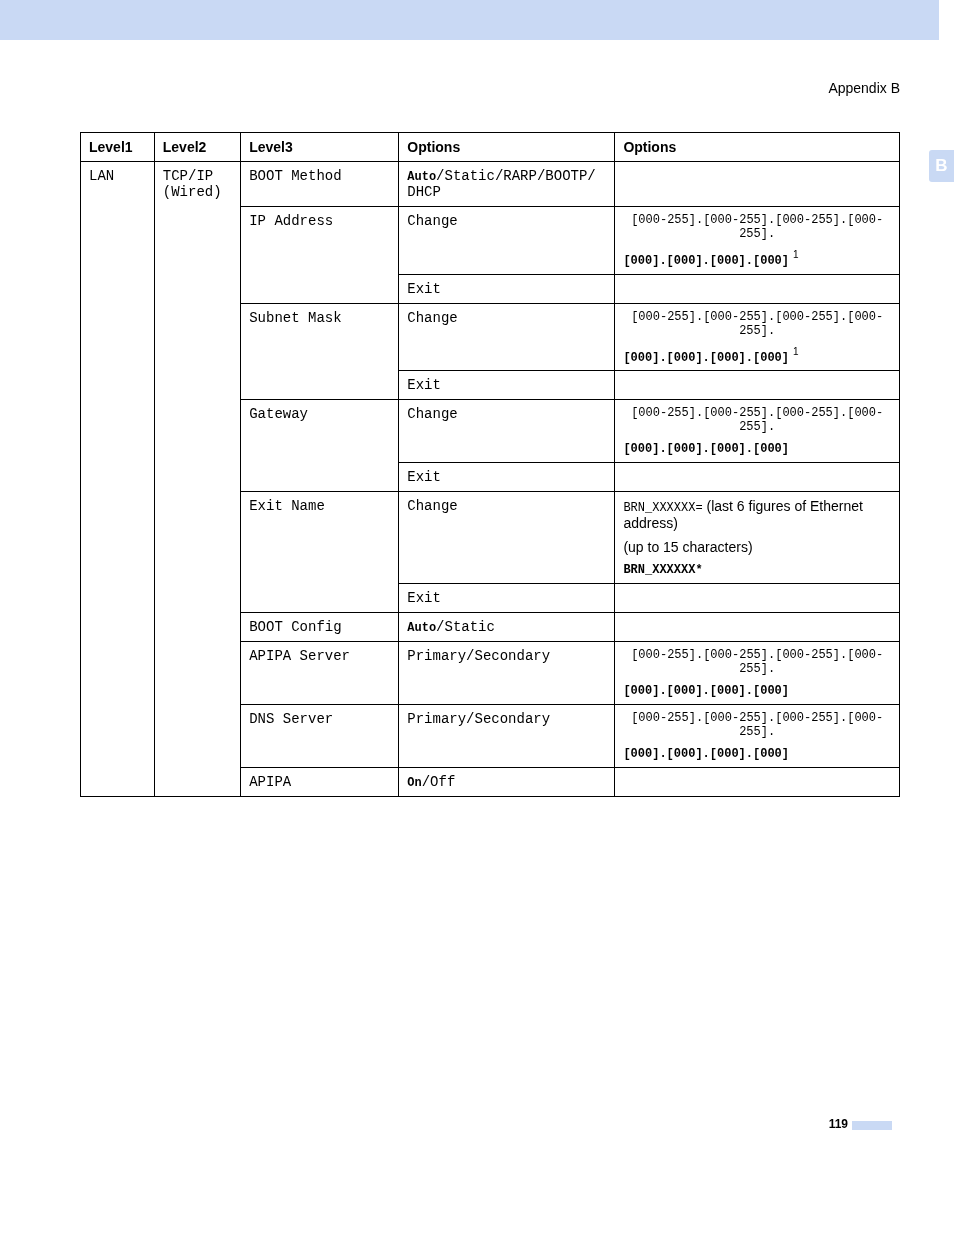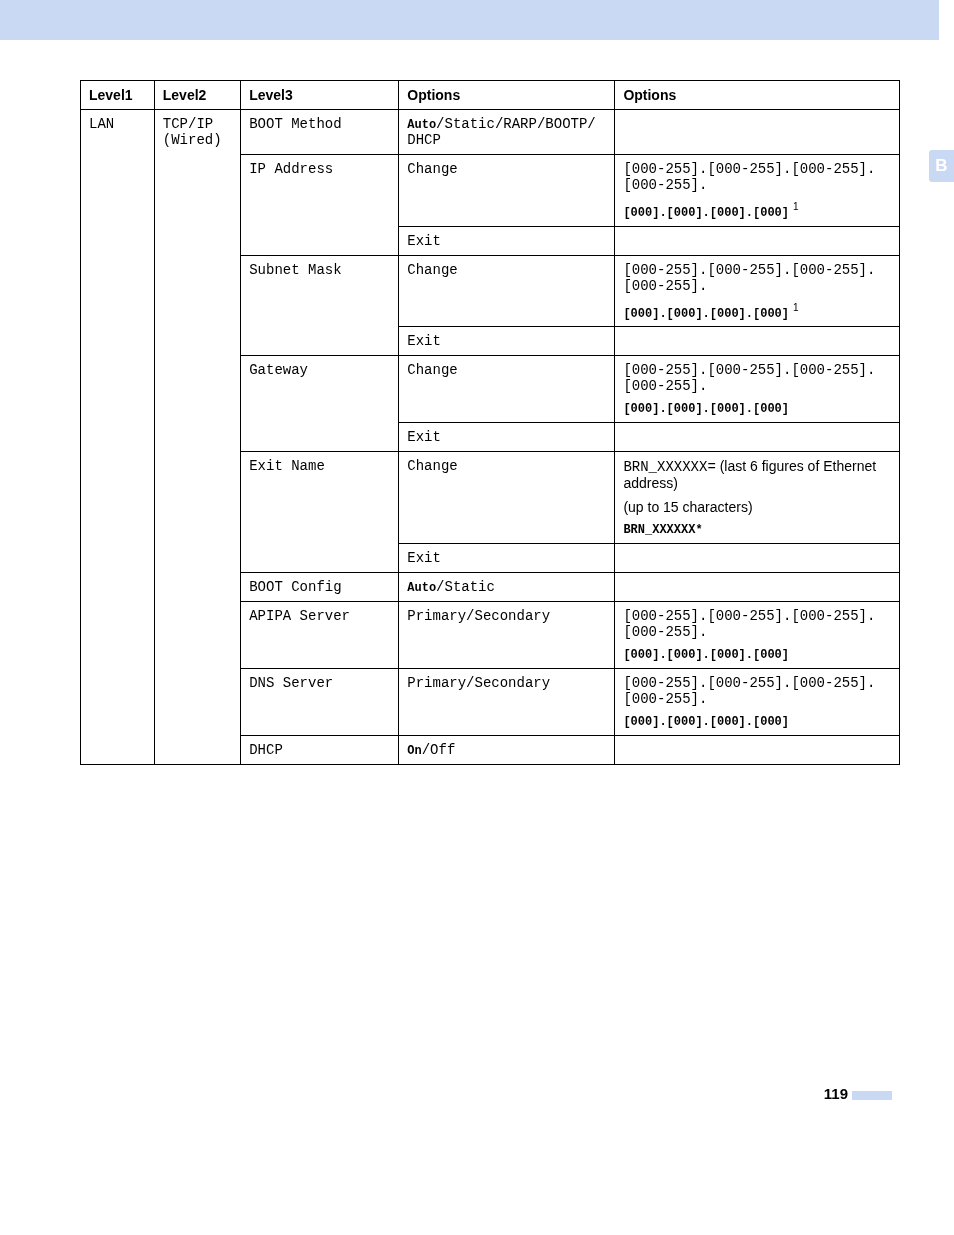--- a/index.html
+++ b/index.html
@@ -60,48 +60,49 @@
   }
   table.fn th {
     font-weight: bold;
     font-family: Arial, Helvetica, sans-serif;
   }
   .col1 { width: 70px; }
   .col2 { width: 82px; }
   .col3 { width: 150px; }
   .col4 { width: 205px; }
   .col5 { width: 270px; }
-  .mono { font-family: "Courier New", monospace; font-size: 14px; }
+  .mono { font-family: "Courier New", monospace; font-size: 12px; text-align: center; }
   .monob { font-family: "Courier New", monospace; font-weight: bold; font-size: 12px; }
   .sup  { vertical-align: super; font-size: 10px; font-family: Arial, sans-serif; }
   .pspace > div { margin-bottom: 8px; }
   .pspace > div:last-child { margin-bottom: 0; }
   .page-num {
     text-align: right;
     font-weight: bold;
-    font-size: 15px;
+    font-size: 12px;
     margin-top: 320px;
     padding-right: 8px;
   }
   .page-num-band {
     display: inline-block;
     width: 40px;
     height: 9px;
     background: #c9d9f4;
     vertical-align: middle;
     margin-left: 4px;
   }
 </style>
 </head>
 <body>
 
 <div class="top-band"></div>
 
 <div class="page">
   <div class="side-tab">B</div>
+  <div class="appendix">Appendix B</div>
 
 
   <table class="fn">
     <colgroup>
       <col class="col1">
         <col class="col2">
         <col class="col3">
         <col class="col4">
         <col class="col5">
     </colgroup>
@@ -201,21 +202,21 @@
       <tr>
         <td class="mono">DNS Server</td>
         <td class="mono">Primary/Secondary</td>
         <td class="pspace">
           <div class="mono">[000-255].[000-255].[000-255].[000-255].</div>
           <div class="monob">[000].[000].[000].[000]</div>
         </td>
       </tr>
 
       <tr>
-        <td class="mono">DHCP</td>
+        <td class="mono">APIPA</td>
         <td class="mono">
           <span class="monob">On</span><span>/Off</span>
         </td>
         <td></td>
       </tr>
     </tbody>
   </table>
 
   <div class="page-num">
     <span>119</span><span class="page-num-band"></span>

